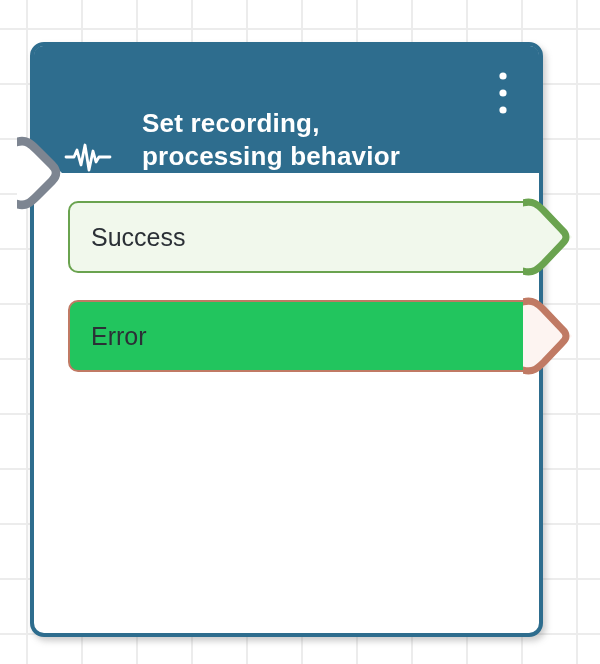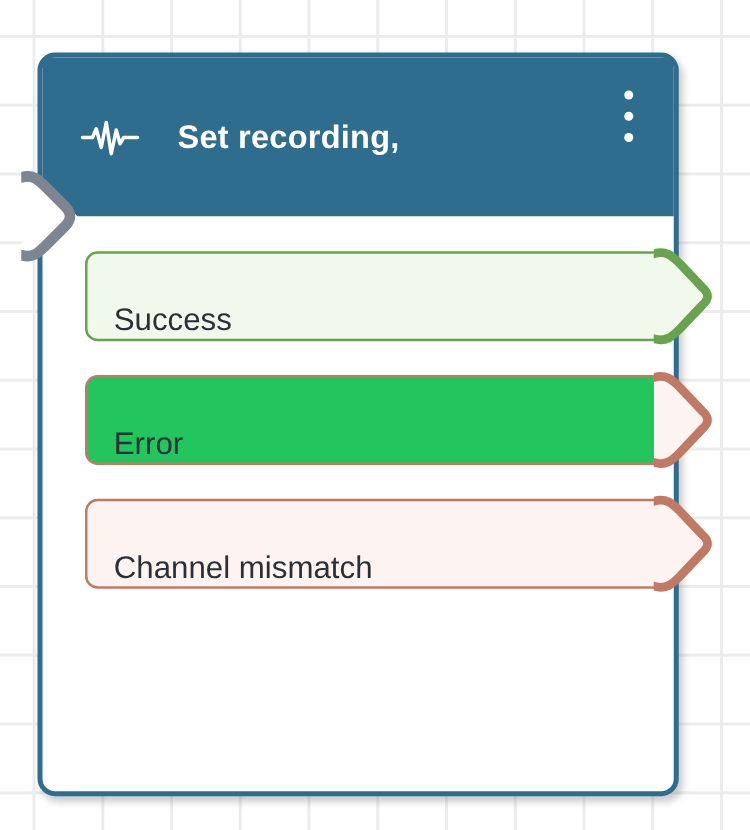--- a/index.html
+++ b/index.html
@@ -19,21 +19,21 @@
     border:4px solid var(--header,#2e6d8e);
     border-radius:14px;
     background:#ffffff;
     box-shadow:3px 4px 6px rgba(110,110,110,.35);
     z-index:1;
   }
   .header{
     height:127px;
     background:var(--header,#2e6d8e);
     border-radius:9px 9px 0 0;
-    display:flex;align-items:center;
+    display:flex;align-items:flex-end;
     box-sizing:border-box;
     padding:0 30px 0 0;
   }
   .icon-wrap{flex:0 0 108px;display:flex;justify-content:center;}
   .title{
     flex:1;color:var(--title-text,#ffffff);
     font-weight:bold;font-size:26px;line-height:33px;
     letter-spacing:.2px;
   }
   .title span{display:block;}
@@ -47,40 +47,41 @@
     cursor:pointer;
   }
   .branches{padding:28px 0 0 34px;}
   .branch{position:relative;height:72px;width:470px;margin-bottom:27px;}
   .pill{
     position:absolute;left:0;top:0;right:0;bottom:0;
     box-sizing:border-box;
     border:2.5px solid #999;
     border-radius:10px;
     background:#fff;
-    display:flex;align-items:flex-end;
+    display:flex;align-items:center;
     padding-left:21px;
     font-size:25px;color:#2b3036;
   }
   .arrow{position:absolute;left:455px;top:-3px;cursor:pointer;}
   .input-connector{position:absolute;left:17px;top:136px;z-index:5;cursor:pointer;}
 </style>
 </head>
 <body>
 
 <div class="block">
 
   <div class="header">
     <div class="icon-wrap">
       <svg width="48" height="32" viewBox="0 0 48 32">
         <polyline points="2,16 10,16 13,9 17,24 21,4 25,29 29,10 32,21 35,16 46,16" fill="none" stroke="#ffffff" stroke-width="2.8" stroke-linecap="round" stroke-linejoin="round"></polyline>
       </svg>
     </div>
     <div class="title">
       <span>Set recording,</span>
+      <span>processing behavior</span>
     </div>
     <div class="kebab">
       <svg width="12" height="46" viewBox="0 0 12 46">
         <circle cx="6" cy="6" r="3.6" fill="#ffffff"></circle>
         <circle cx="6" cy="23" r="3.6" fill="#ffffff"></circle>
         <circle cx="6" cy="40" r="3.6" fill="#ffffff"></circle>
       </svg>
     </div>
   </div>
 
@@ -99,29 +100,20 @@
   <div class="branch">
     <div class="pill" style="border-color: rgb(192, 122, 100); background: #22c55e;">
       <span class="branch-label">Error</span>
     </div>
     <svg class="arrow" width="56" height="78" viewBox="0 0 56 78">
       <polygon class="arrow-fill" points="0,5 16,5 49,39 16,73 0,73" fill="#fdf4f1"></polygon>
       <path class="arrow-band" d="M0,5 C10,2 15,7 21,13 L39,32 Q47,39 39,46 L21,65 C15,71 10,76 0,73" fill="none" stroke-width="7" stroke-linecap="round" stroke="#c07a64"></path>
     </svg>
   </div>
 
-  <div class="branch">
-    <div class="pill" style="border-color: rgb(192, 122, 100); background: rgb(253, 244, 241);">
-      <span class="branch-label">Channel mismatch</span>
-    </div>
-    <svg class="arrow" width="56" height="78" viewBox="0 0 56 78">
-      <polygon class="arrow-fill" points="0,5 16,5 49,39 16,73 0,73" fill="#fdf4f1"></polygon>
-      <path class="arrow-band" d="M0,5 C10,2 15,7 21,13 L39,32 Q47,39 39,46 L21,65 C15,71 10,76 0,73" fill="none" stroke-width="7" stroke-linecap="round" stroke="#c07a64"></path>
-    </svg>
-  </div>
 </div>
 
 </div>
 
 <svg class="input-connector" width="50" height="74" viewBox="0 0 50 74">
   <polygon points="0,6 13,6 45,37 13,68 0,68" fill="#ffffff"></polygon>
   <path d="M0,6 C9,3 14,8 20,14 L35,29 Q43,37 35,45 L20,60 C14,66 9,71 0,68" fill="none" stroke="var(--input-connector,#7d8591)" stroke-width="8.5" stroke-linecap="round"></path>
 </svg>
 
 </body></html>

